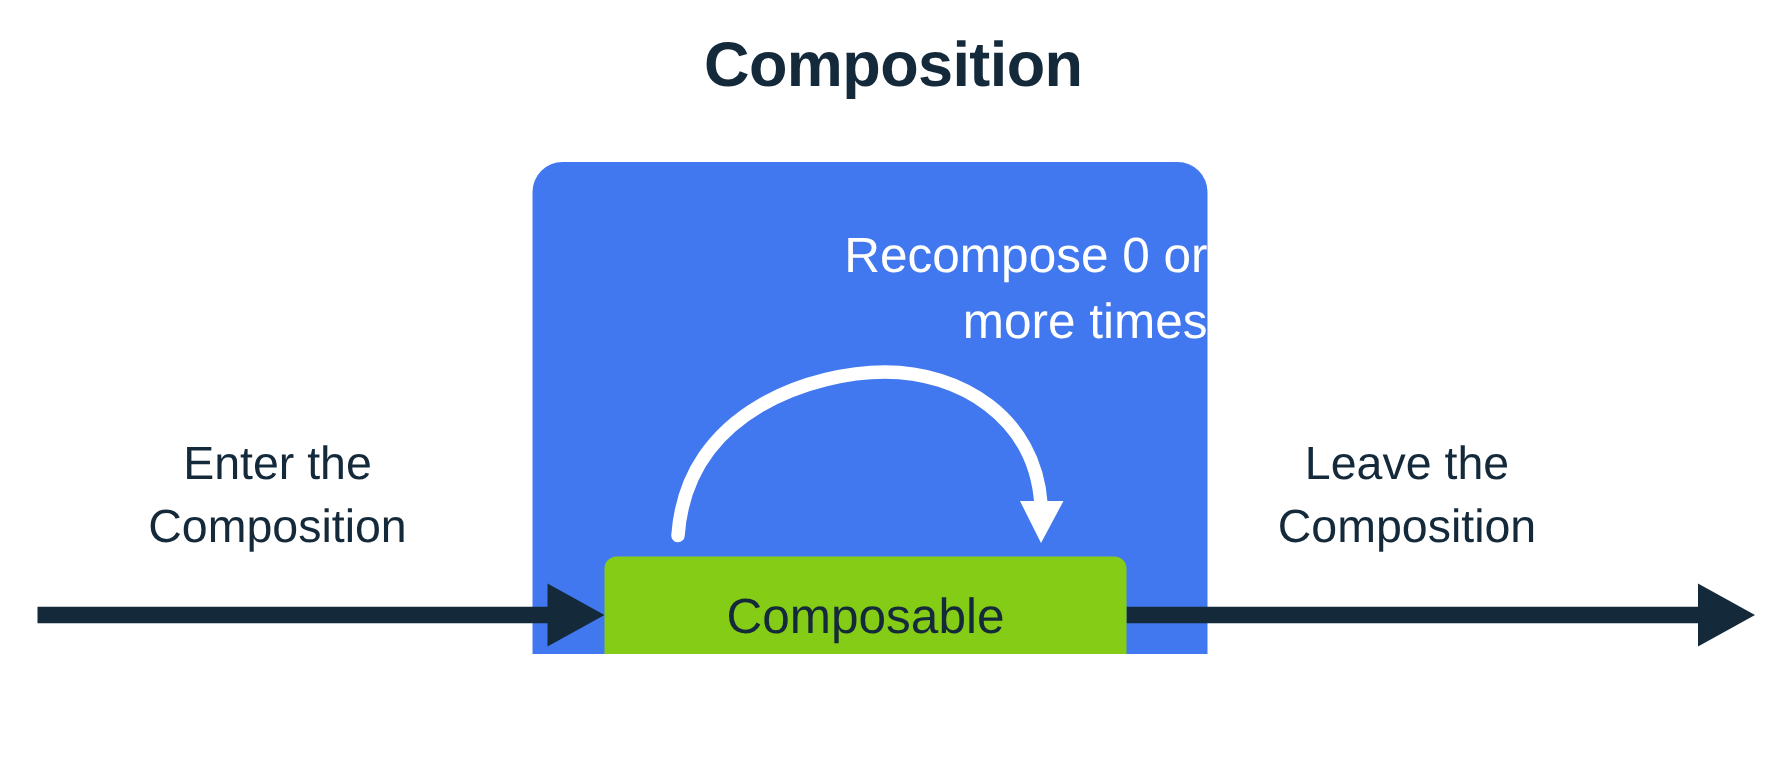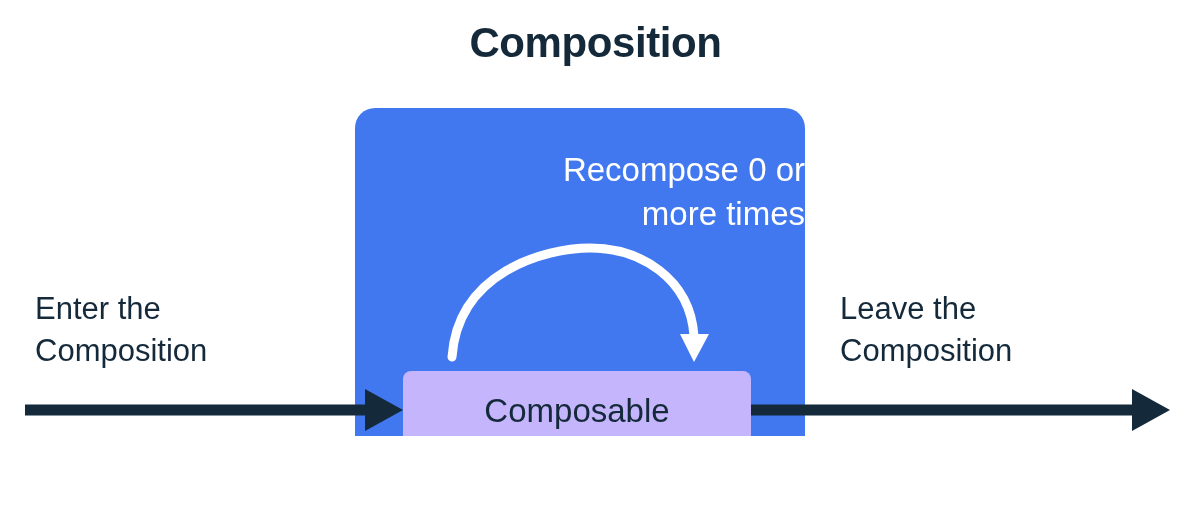--- a/index.html
+++ b/index.html
@@ -56,21 +56,21 @@
     white-space: pre-line;
   }
 
   
   #composable-node {
     position: absolute;
     left: 403px;
     top: 371px;
     width: 348px;
     height: 79px;
-    background: #c4b5fd;
+    background: #84cc16;
     border-radius: 8px;
   }
   #composable-label {
     position: absolute;
     left: 0;
     top: 0;
     width: 348px;
     height: 79px;
     display: flex;
     align-items: center;
@@ -85,33 +85,33 @@
     left: 0;
     top: 0;
     width: 1191px;
     height: 512px;
     pointer-events: none;
   }
 
   
   .side-label {
     position: absolute;
-    text-align: left;
+    text-align: center;
     font-size: 31px;
     color: #14293a;
     line-height: 42px;
     white-space: pre-line;
   }
   #enter-label {
     left: 35px;
     top: 288px;
     width: 300px;
   }
   #leave-label {
-    left: 840px;
+    left: 788px;
     top: 288px;
     width: 300px;
   }
 </style>
 </head>
 <body>
 
 <div id="diagram-root">
 
   <div id="page-title">Composition</div>

